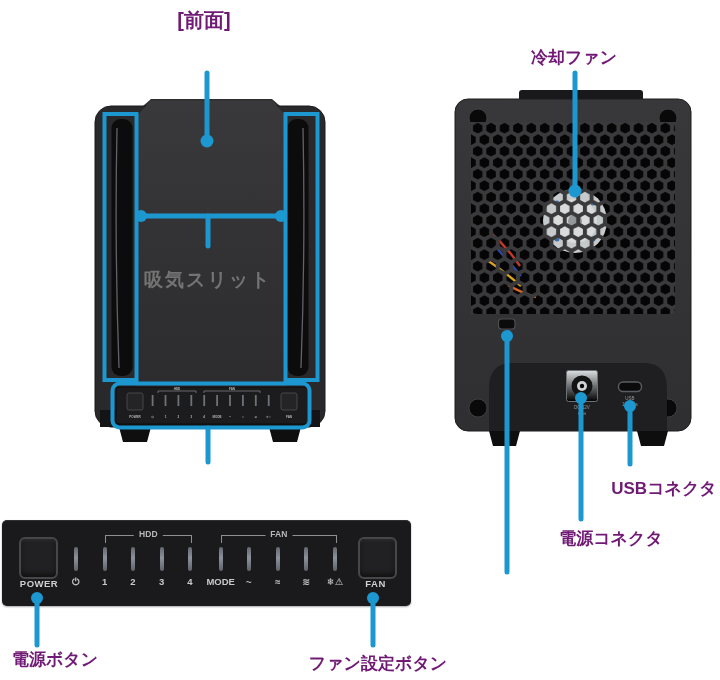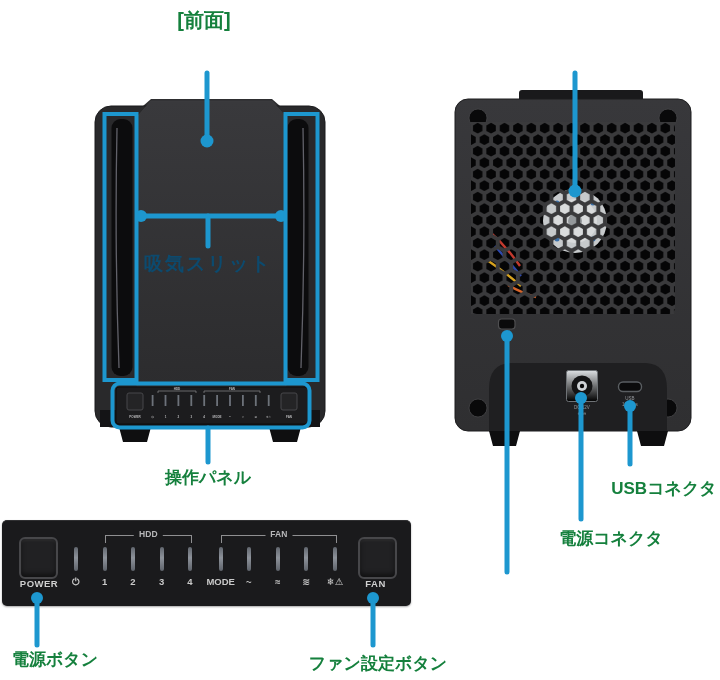--- a/index.html
+++ b/index.html
@@ -1,23 +1,23 @@
 <!DOCTYPE html>
 <html style="--accent: #1d97cf;"><head>
 <meta charset="utf-8">
 <style>
   html,body{margin:0;padding:0;background:#fff;}
   #stage{position:relative;width:720px;height:680px;background:#fff;overflow:hidden;
          font-family:"Liberation Sans","DejaVu Sans",sans-serif;}
   #stage svg{position:absolute;left:0;top:0;}
   .layer{position:absolute;left:0;top:0;width:720px;height:680px;}
-  .lab{position:absolute;font-weight:bold;color:#15803d;text-align:center;white-space:nowrap;}
+  .lab{position:absolute;font-weight:bold;color:#701a75;text-align:center;white-space:nowrap;}
   .title{font-size:20px;}
   .callout{font-size:17px;}
-  .intake{font-size:19px;color:#0c4a6e;letter-spacing:2px;}
+  .intake{font-size:19px;color:#737373;letter-spacing:2px;margin-top:16px;}
   
   #bigpanel{position:absolute;left:2px;top:520px;width:409px;height:85px;background:#1a1a1c;
             border-radius:5px;border-top:1px solid #303032;box-shadow:0 1px 2px rgba(0,0,0,.35);}
   .pbtn{position:absolute;top:16px;width:35px;height:38px;background:#212123;border:2px solid #47474a;
         border-radius:6px;box-shadow:inset 0 2px 3px rgba(255,255,255,.05), inset 0 -3px 5px rgba(0,0,0,.5);}
   .btnlab{position:absolute;top:57px;font-size:9.5px;font-weight:bold;color:#d0d0d0;text-align:center;letter-spacing:.5px;}
   .led{position:absolute;top:26px;width:4px;height:24px;border-radius:2px;
        background:linear-gradient(180deg,#62676f,#8d929a 45%,#5e636b);}
   .ledlab{position:absolute;top:55px;width:40px;margin-left:-20px;text-align:center;
           font-size:9.5px;font-weight:bold;color:#c9c9c9;}
@@ -221,19 +221,19 @@
     </g>
     <g stroke="var(--accent)" stroke-width="4" fill="none">
       <rect x="104.5" y="114" width="32" height="266"></rect>
       <rect x="285.5" y="114" width="32" height="266"></rect>
       <rect x="112.5" y="383.5" width="197" height="44" rx="7"></rect>
     </g>
   </svg>
 
   <div class="lab title" style="left:104px;top:7px;width:200px;">[前面]</div>
   <div class="lab intake" style="left:108px;top:251px;width:200px;">吸気スリット</div>
-  <div class="lab callout" style="left:108px;top:466px;width:200px;">操作パネル</div>
   <div class="lab callout" style="left:0px;top:648px;width:110px;">電源ボタン</div>
   <div class="lab callout" style="left:300px;top:652px;width:156px;">ファン設定ボタン</div>
 
+  <div class="lab callout" style="left:474px;top:46px;width:200px;">冷却ファン</div>
   <div class="lab callout" style="left:564px;top:477px;width:200px;">USBコネクタ</div>
   <div class="lab callout" style="left:511px;top:527px;width:200px;">電源コネクタ</div>
 </div>
 
 </body></html>

